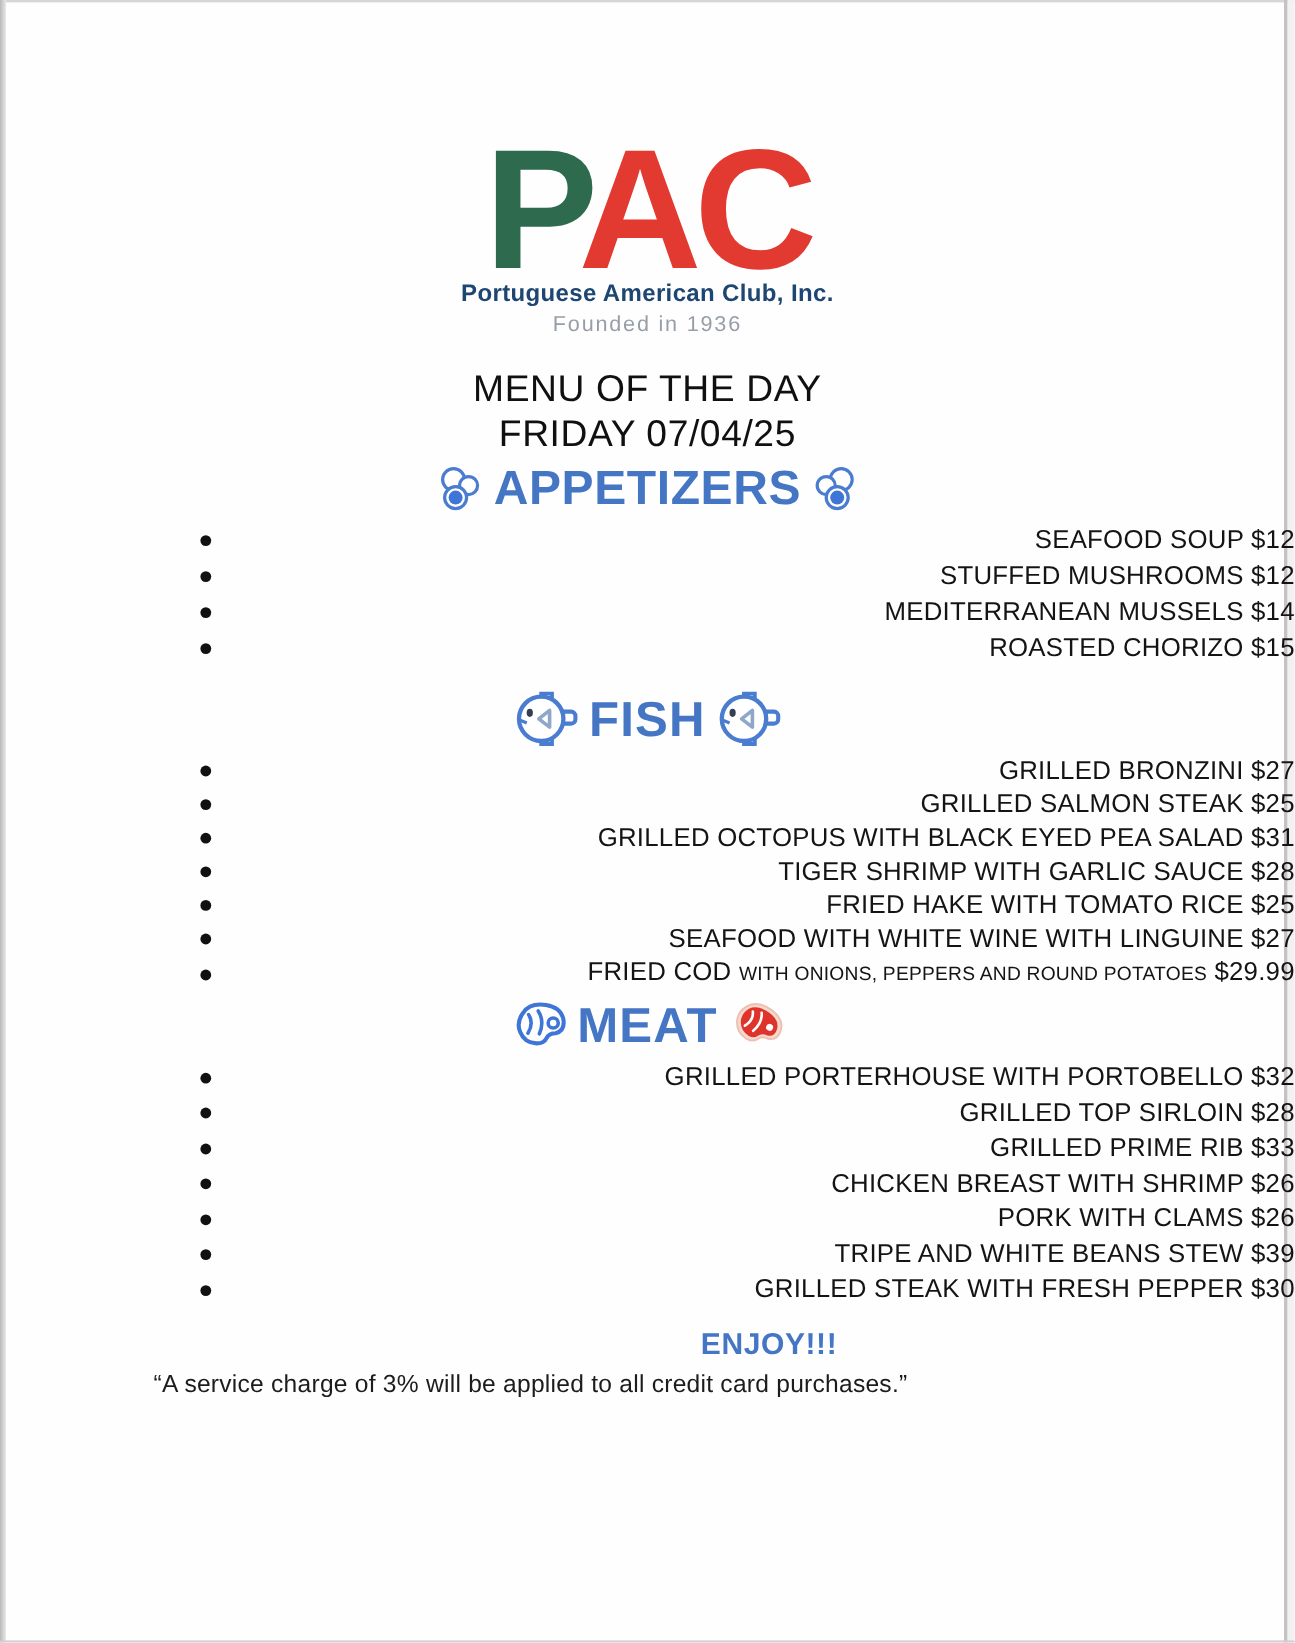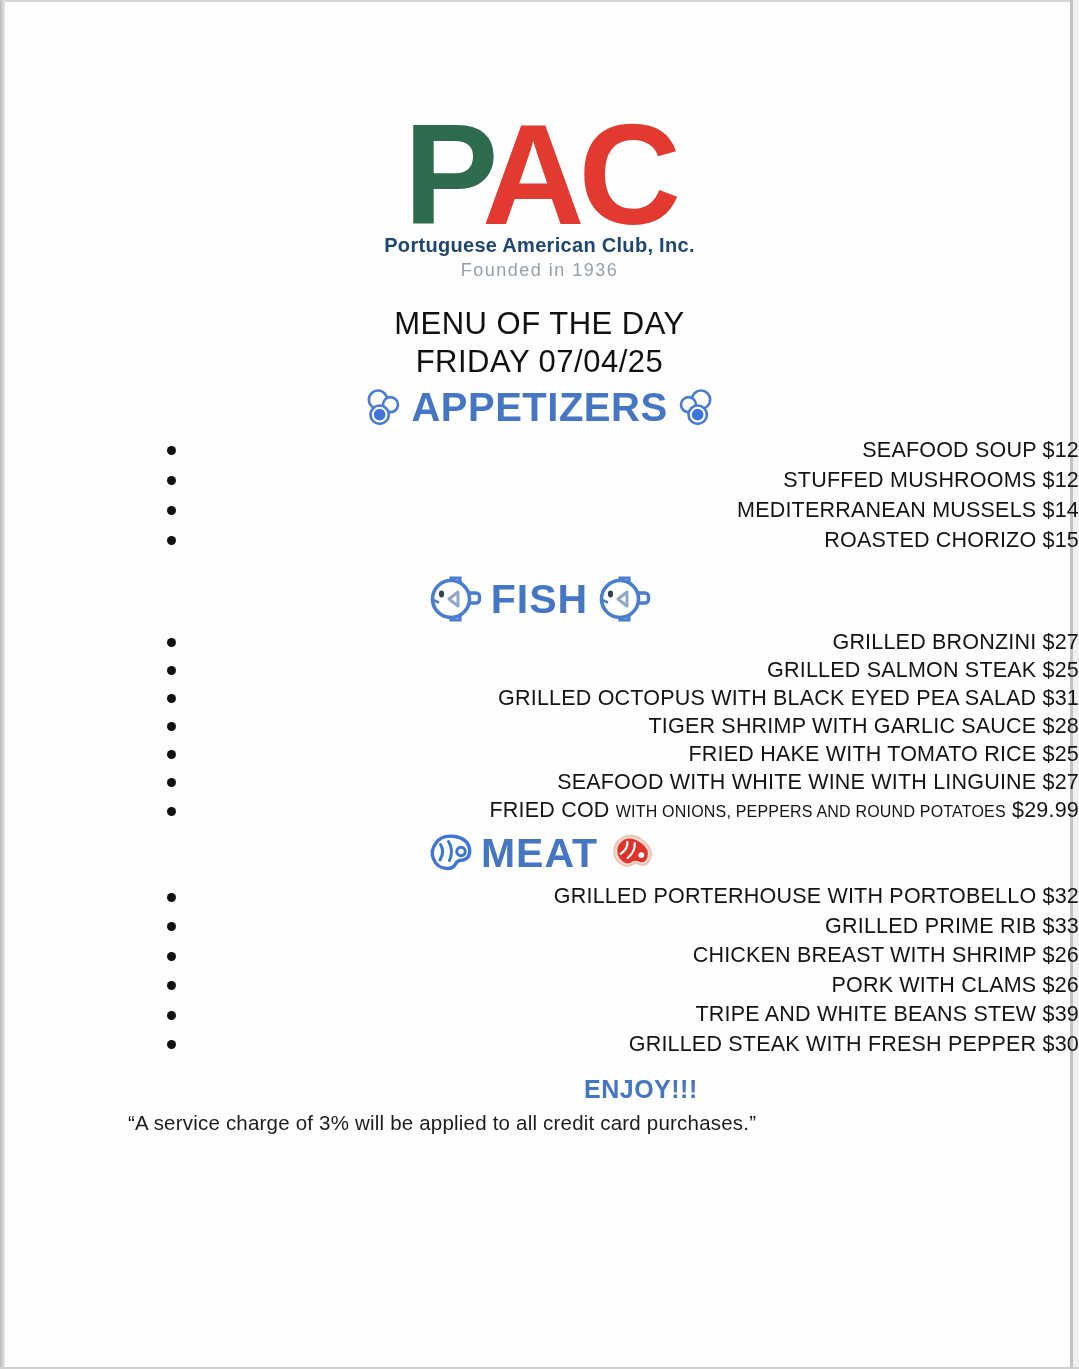--- a/index.html
+++ b/index.html
@@ -168,20 +168,21 @@
       <g transform="rotate(28 24 24)">
         <path d="M10 14 Q5 22 9 29.5 Q13 37.5 22.5 38 Q29 38 31 33.5 Q33 29.5 38.5 29.5 Q46 27.5 44.5 18.5 Q42.5 9 30 7 Q16 5 10 14 Z" fill="#f6d9cd" stroke="#eec0b2" stroke-width="1.6" stroke-linejoin="round"></path>
         <path d="M12.5 15 Q8.5 22 11.8 28 Q15.2 34.5 23 35 Q28 35 29.7 31.3 Q31.5 27.5 36.5 27.4 Q42.5 26 41.2 19 Q39.5 11.5 29.5 10 Q17.5 8.2 12.5 15 Z" fill="#df342c"></path>
         <circle cx="35" cy="20.5" r="3.6" fill="#fff" stroke="#df342c" stroke-width="1.4"></circle>
         <path d="M16.5 15.5 Q20.5 21.5 16.2 29 M23.5 13 Q28 20 24.3 29.5" stroke="#ffffff" stroke-width="2.2" fill="none" stroke-linecap="round"></path>
       </g>
     </svg>
   </div>
   <ul class="menu-list lh-29">
     <li>GRILLED PORTERHOUSE WITH PORTOBELLO $32</li>
+    <li>GRILLED TOP SIRLOIN $28</li>
     <li>GRILLED PRIME RIB $33</li>
     <li>CHICKEN BREAST WITH SHRIMP $26</li>
     <li>PORK WITH CLAMS $26</li>
     <li>TRIPE AND WHITE BEANS STEW $39</li>
     <li>GRILLED STEAK WITH FRESH PEPPER $30</li>
   </ul>
 
   <div class="enjoy">ENJOY!!!</div>
   <div class="service-note">“A service charge of 3% will be applied to all credit card purchases.”</div>
 </div>

